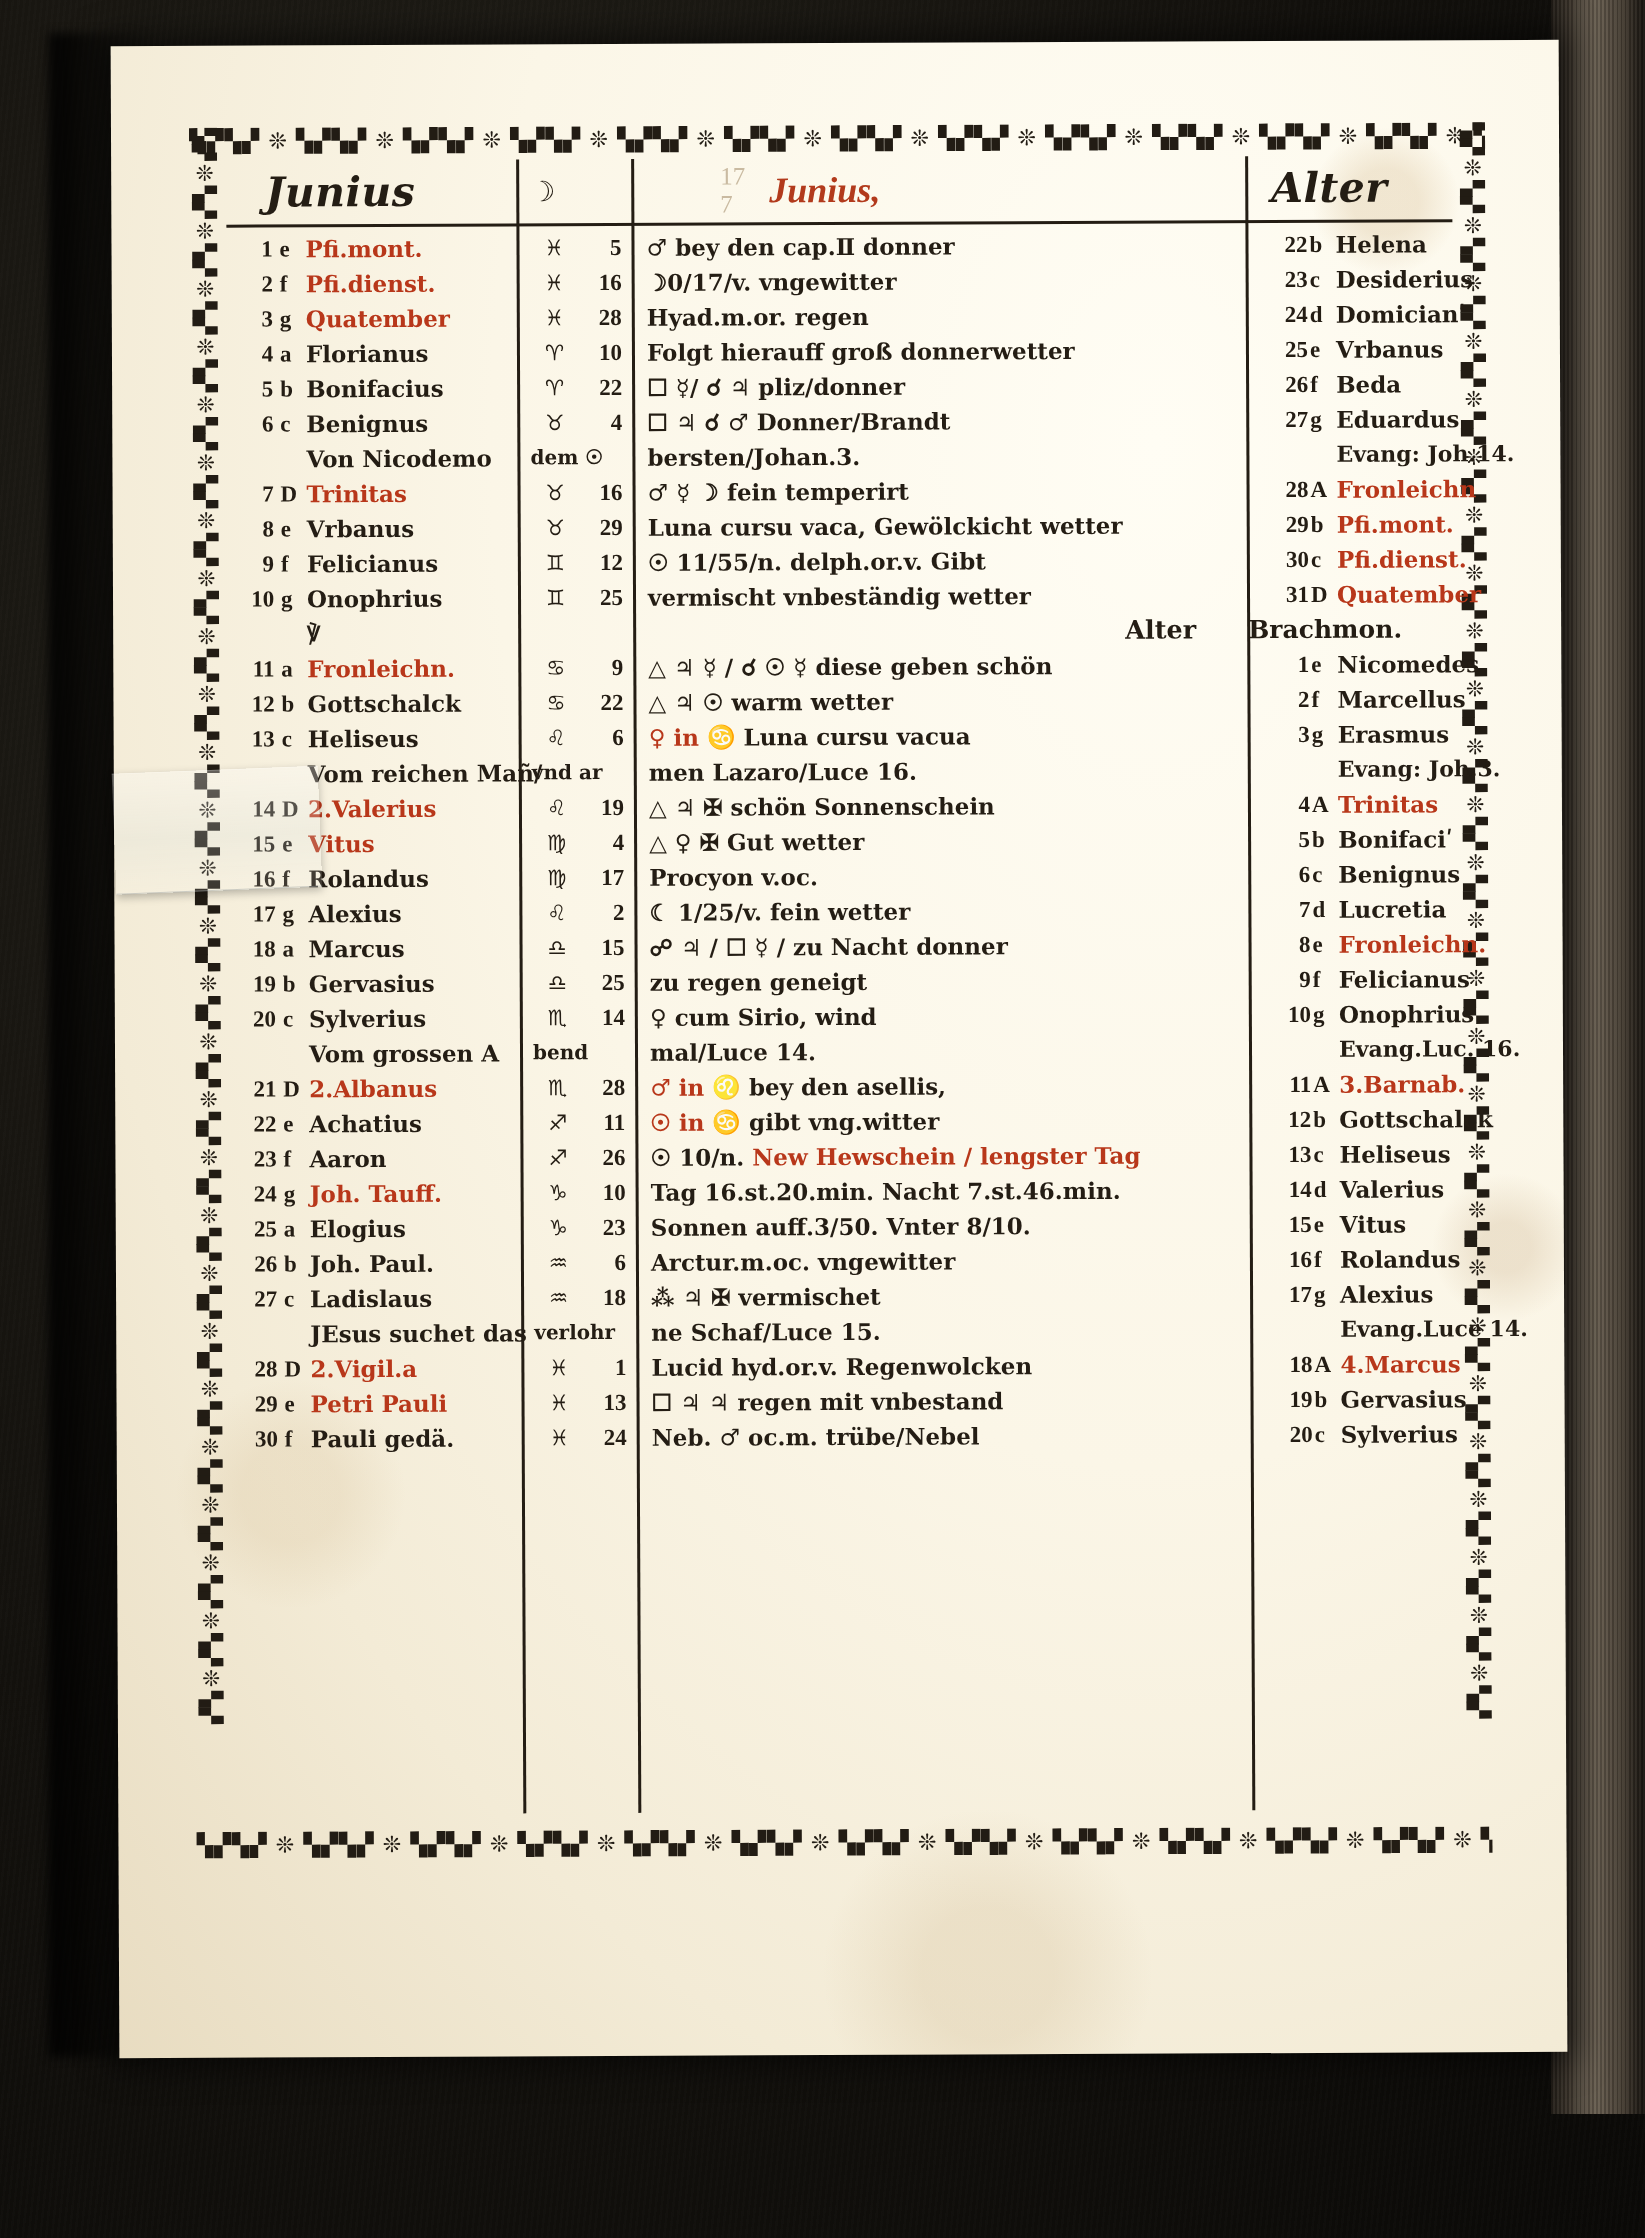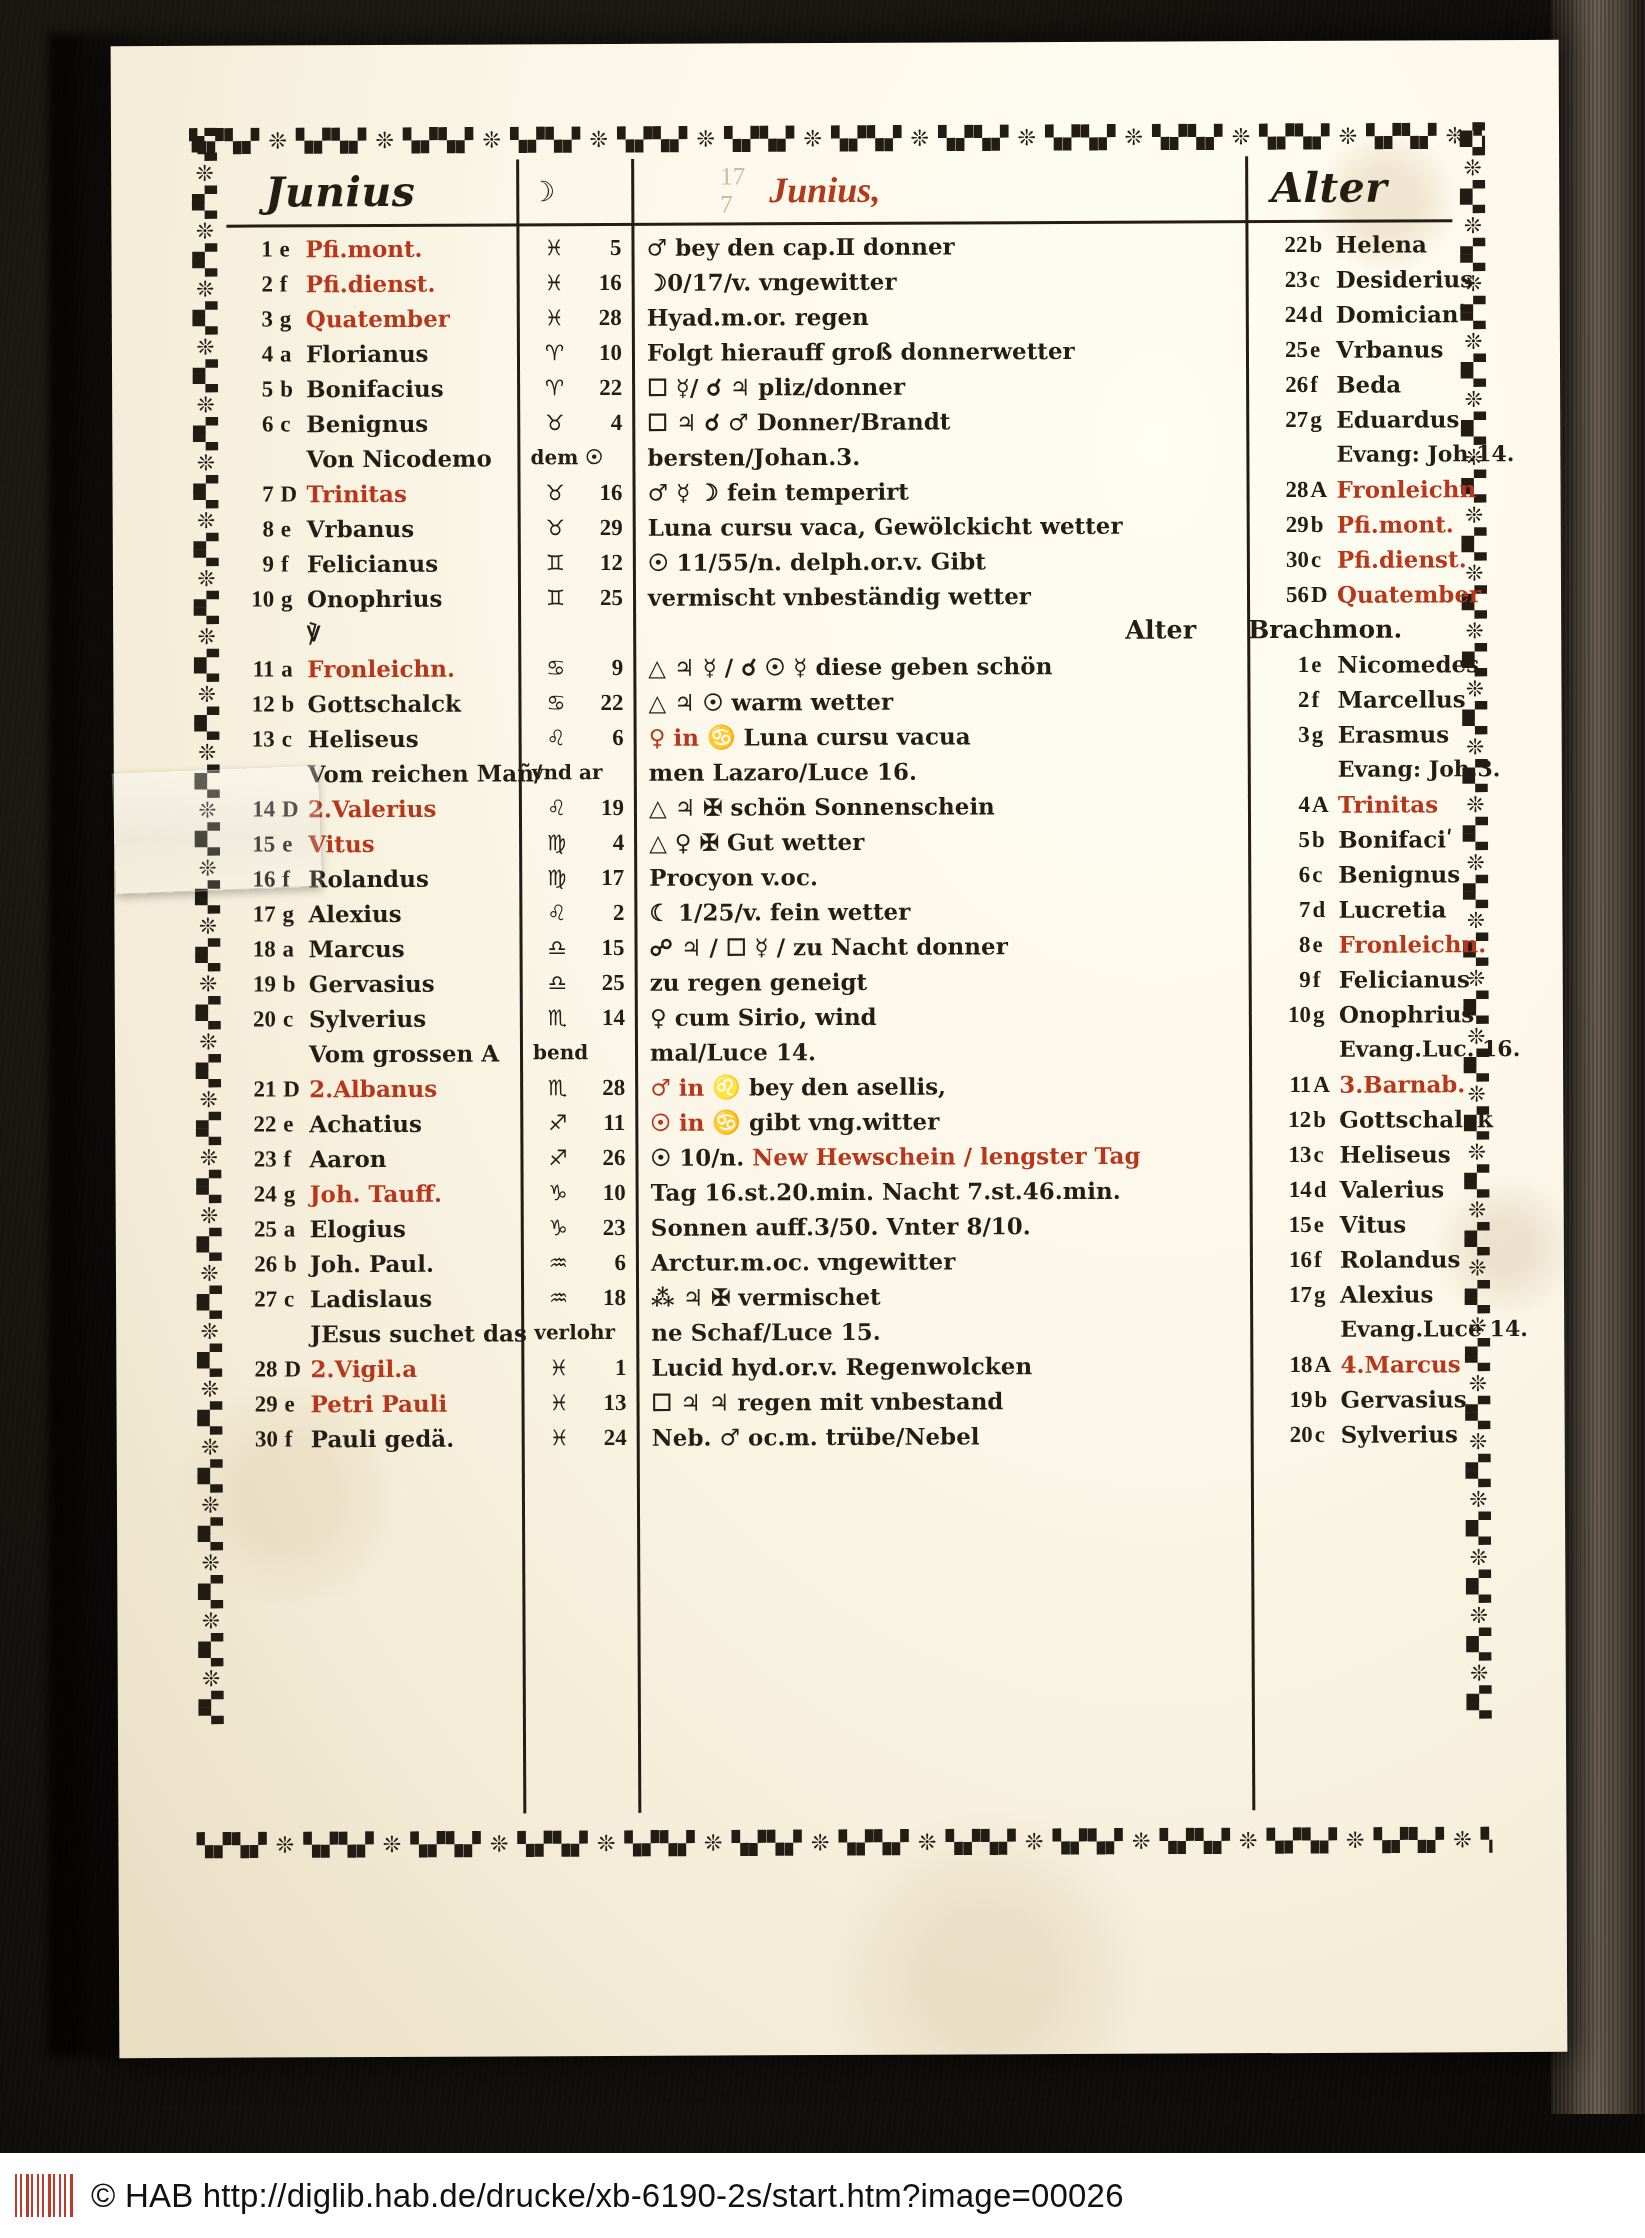--- a/index.html
+++ b/index.html
@@ -353,21 +353,21 @@
             <div class="cell c-olet">c</div>
             <div class="cell c-osaint red">Pfi.dienst.</div>
           </div>
           <div class="row">
             <div class="cell c-day">10</div>
             <div class="cell c-let">g</div>
             <div class="cell c-saint">Onophrius</div>
             <div class="cell c-sign">♊</div>
             <div class="cell c-num">25</div>
             <div class="cell c-asp">vermischt vnbeständig wetter</div>
-            <div class="cell c-oday">56</div>
+            <div class="cell c-oday">31</div>
             <div class="cell c-olet">D</div>
             <div class="cell c-osaint red">Quatember</div>
           </div>
           <div class="row">
             <div class="cell tiny-v">℣</div>
             <div class="cell alter-label">Alter</div>
             <div class="cell o-head">Brachmon.</div>
           </div>
           <div class="row">
             <div class="cell c-day">11</div>
@@ -606,18 +606,14 @@
             <div class="cell c-oday">20</div>
             <div class="cell c-olet">c</div>
             <div class="cell c-osaint">Sylverius</div>
           </div>
         </div>
     </div>
 
     <div class="plastic-strip"></div>
   </div>
 
-  <div class="caption-bar">
-    <div class="barcode"></div>
-    <div class="caption-text">© HAB http://diglib.hab.de/drucke/xb-6190-2s/start.htm?image=00026</div>
-  </div>
 </div>
 
 
 </body></html>

